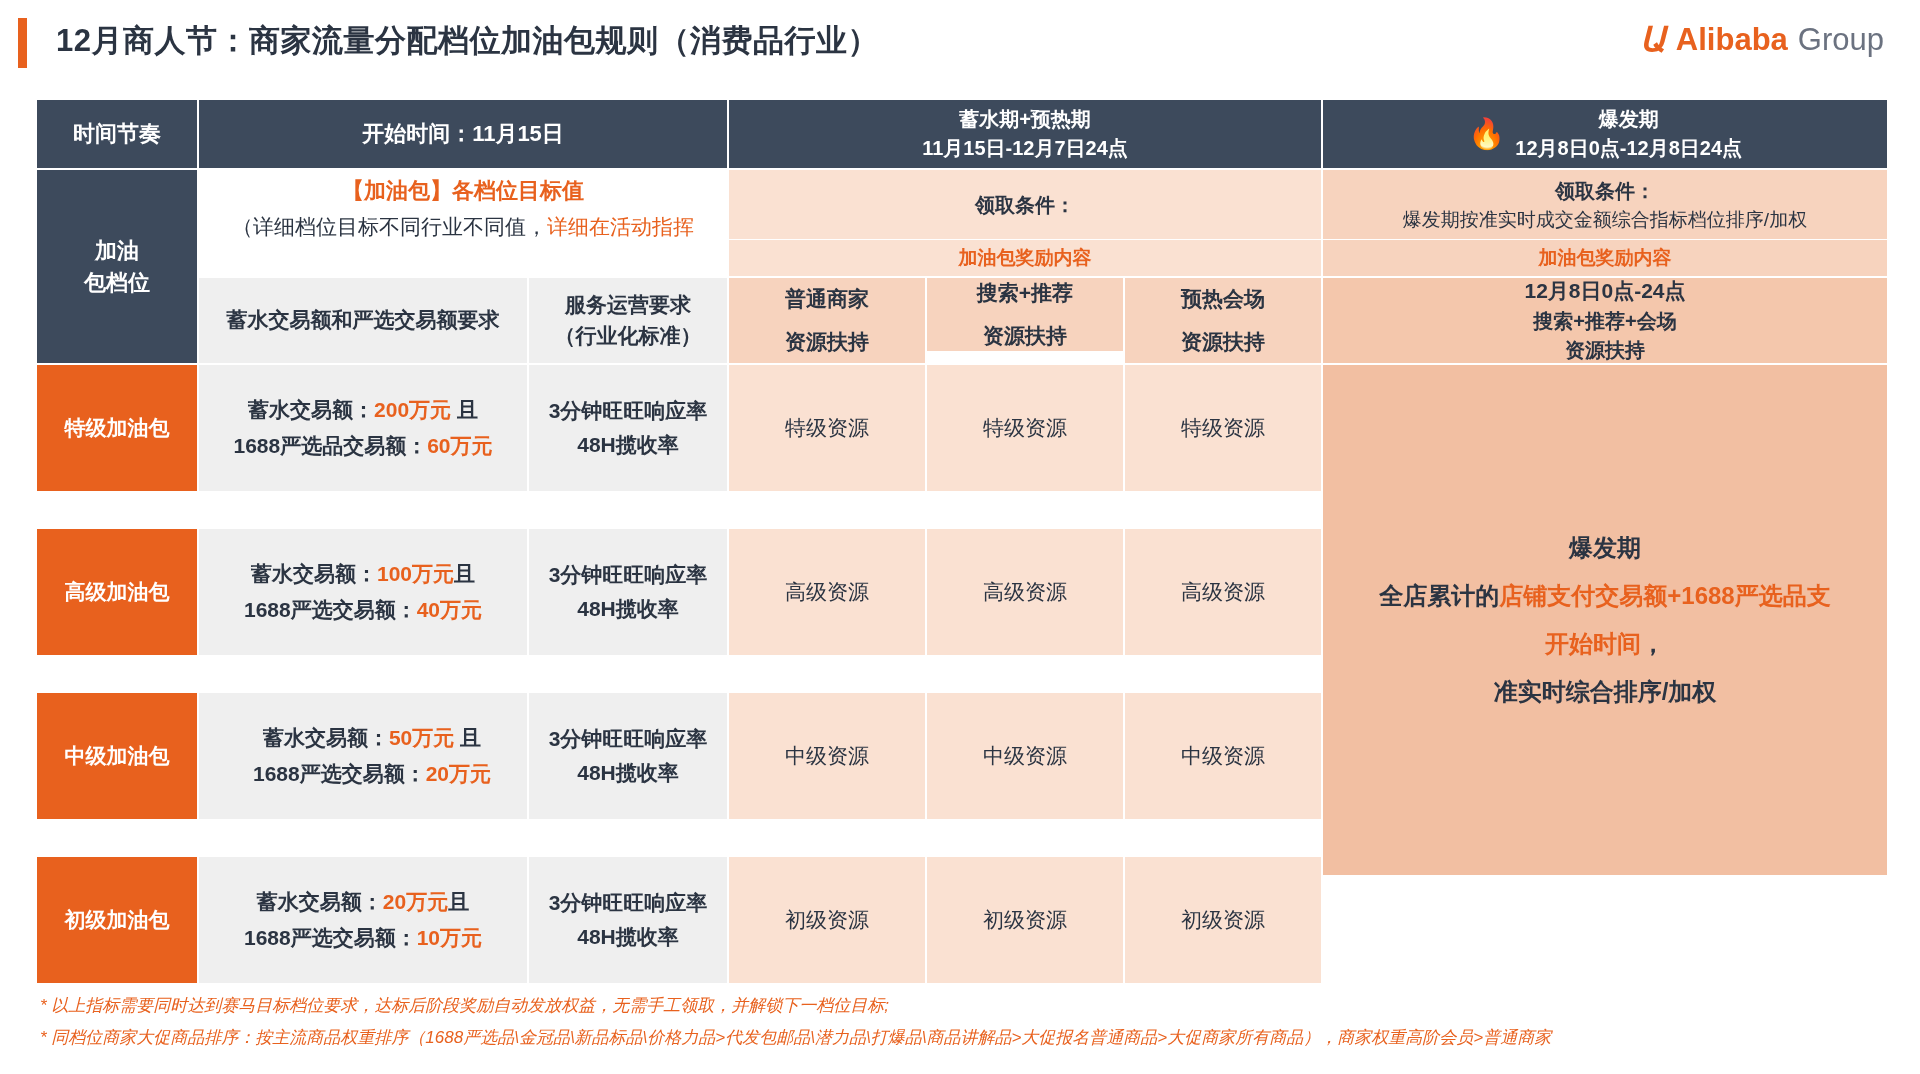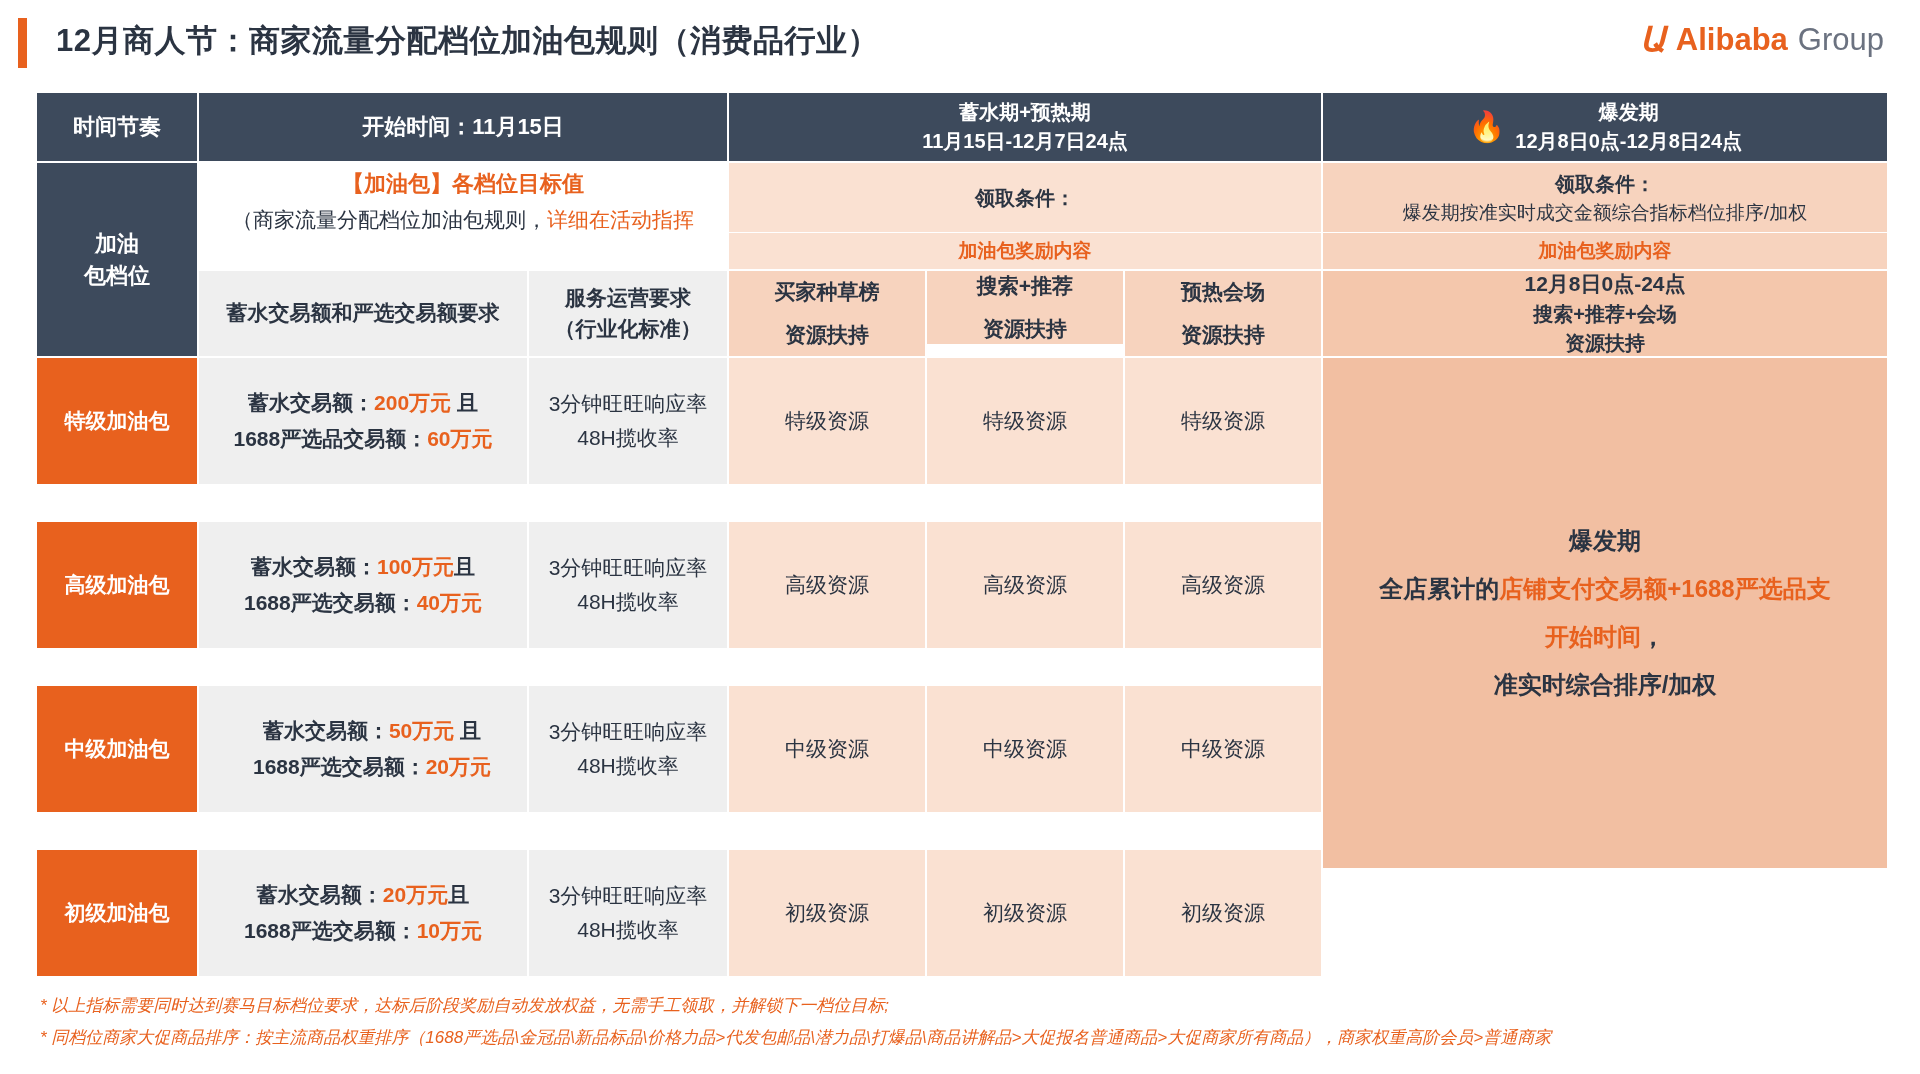--- a/index.html
+++ b/index.html
@@ -56,21 +56,21 @@
     line-height: 1;
   }
   .brand-group {
     color: #6b7280;
     font-size: 31px;
     line-height: 1;
   }
   
   .grid {
     position: absolute;
-    left: 36px; top: 92px;
+    left: 36px; top: 99px;
     width: 1852px;
   }
   .row { display: flex; }
   .cell {
     display: flex;
     flex-direction: column;
     align-items: center;
     justify-content: center;
     text-align: center;
     border: 1px solid #ffffff;
@@ -132,21 +132,21 @@
     font-size: 19px;
     height: 38px;
   }
   .cond { font-size: 19px; }
   .cond .bold-line { font-weight: bold; font-size: 20px; }
 
   .goal-cell { font-size: 21px; line-height: 1.5; }
   .goal-title { color: #E8611E; font-weight: bold; font-size: 22px; margin-bottom: 4px; }
 
   .tier-line { font-size: 21px; line-height: 1.7; }
-  .svc-cell { font-weight: normal; font-size: 21px; line-height: 1.6; padding-left: 8px; }
+  .svc-cell { font-weight: bold; font-size: 21px; line-height: 1.6; padding-left: 8px; }
   .res-cell { font-size: 21px; }
 
   .burst-big { font-size: 24px; line-height: 2.0; font-weight: bold; }
   .burst-big .o { color: #E8611E; }
 
   
   .notes {
     position: absolute;
     left: 40px; top: 990px;
     width: 1850px;
@@ -192,21 +192,21 @@
 
     <div class="row">
       <div class="cell side-dark w-label" style="height:195px;">
         <span>加油</span>
         <span>包档位</span>
       </div>
 
       <div class="cell tint-white w-ab goal-cell" style="height:110px;">
         <div class="goal-title">【加油包】各档位目标值</div>
         <div>
-          <span>（商家流量分配档位加油包规则，</span><span class="orange-text">详细在活动指挥</span>
+          <span>（详细档位目标不同行业不同值，</span><span class="orange-text">详细在活动指挥</span>
         </div>
         <div>
           <span class="orange-text">部中查看）</span>
         </div>
       </div>
 
       <div class="cell tint-peach1 w-cde cond" style="height:72px;">
         <span class="bold-line">领取条件：</span>
       </div>
 
@@ -225,21 +225,21 @@
         </div>
         <div class="row">
           <div class="cell tint-gray w-a" style="height:87px;">
             <span class="bold" style="font-size:21px;">蓄水交易额和严选交易额要求</span>
           </div>
           <div class="cell tint-gray w-b" style="height:87px;">
             <span class="bold" style="font-size:21px;">服务运营要求</span>
             <span class="bold" style="font-size:21px;">（行业化标准）</span>
           </div>
           <div class="cell tint-peach2 w-c" style="height:87px;">
-            <span class="bold" style="font-size:21px;">买家种草榜</span>
+            <span class="bold" style="font-size:21px;">普通商家</span>
             <span class="bold" style="font-size:21px;margin-top:12px;">资源扶持</span>
           </div>
           <div class="cell tint-peach2 w-c" style="height:75px;">
             <span class="bold" style="font-size:21px;">搜索+推荐</span>
             <span class="bold" style="font-size:21px;margin-top:12px;">资源扶持</span>
           </div>
           <div class="cell tint-peach2 w-c" style="height:87px;">
             <span class="bold" style="font-size:21px;">预热会场</span>
             <span class="bold" style="font-size:21px;margin-top:12px;">资源扶持</span>
           </div>

